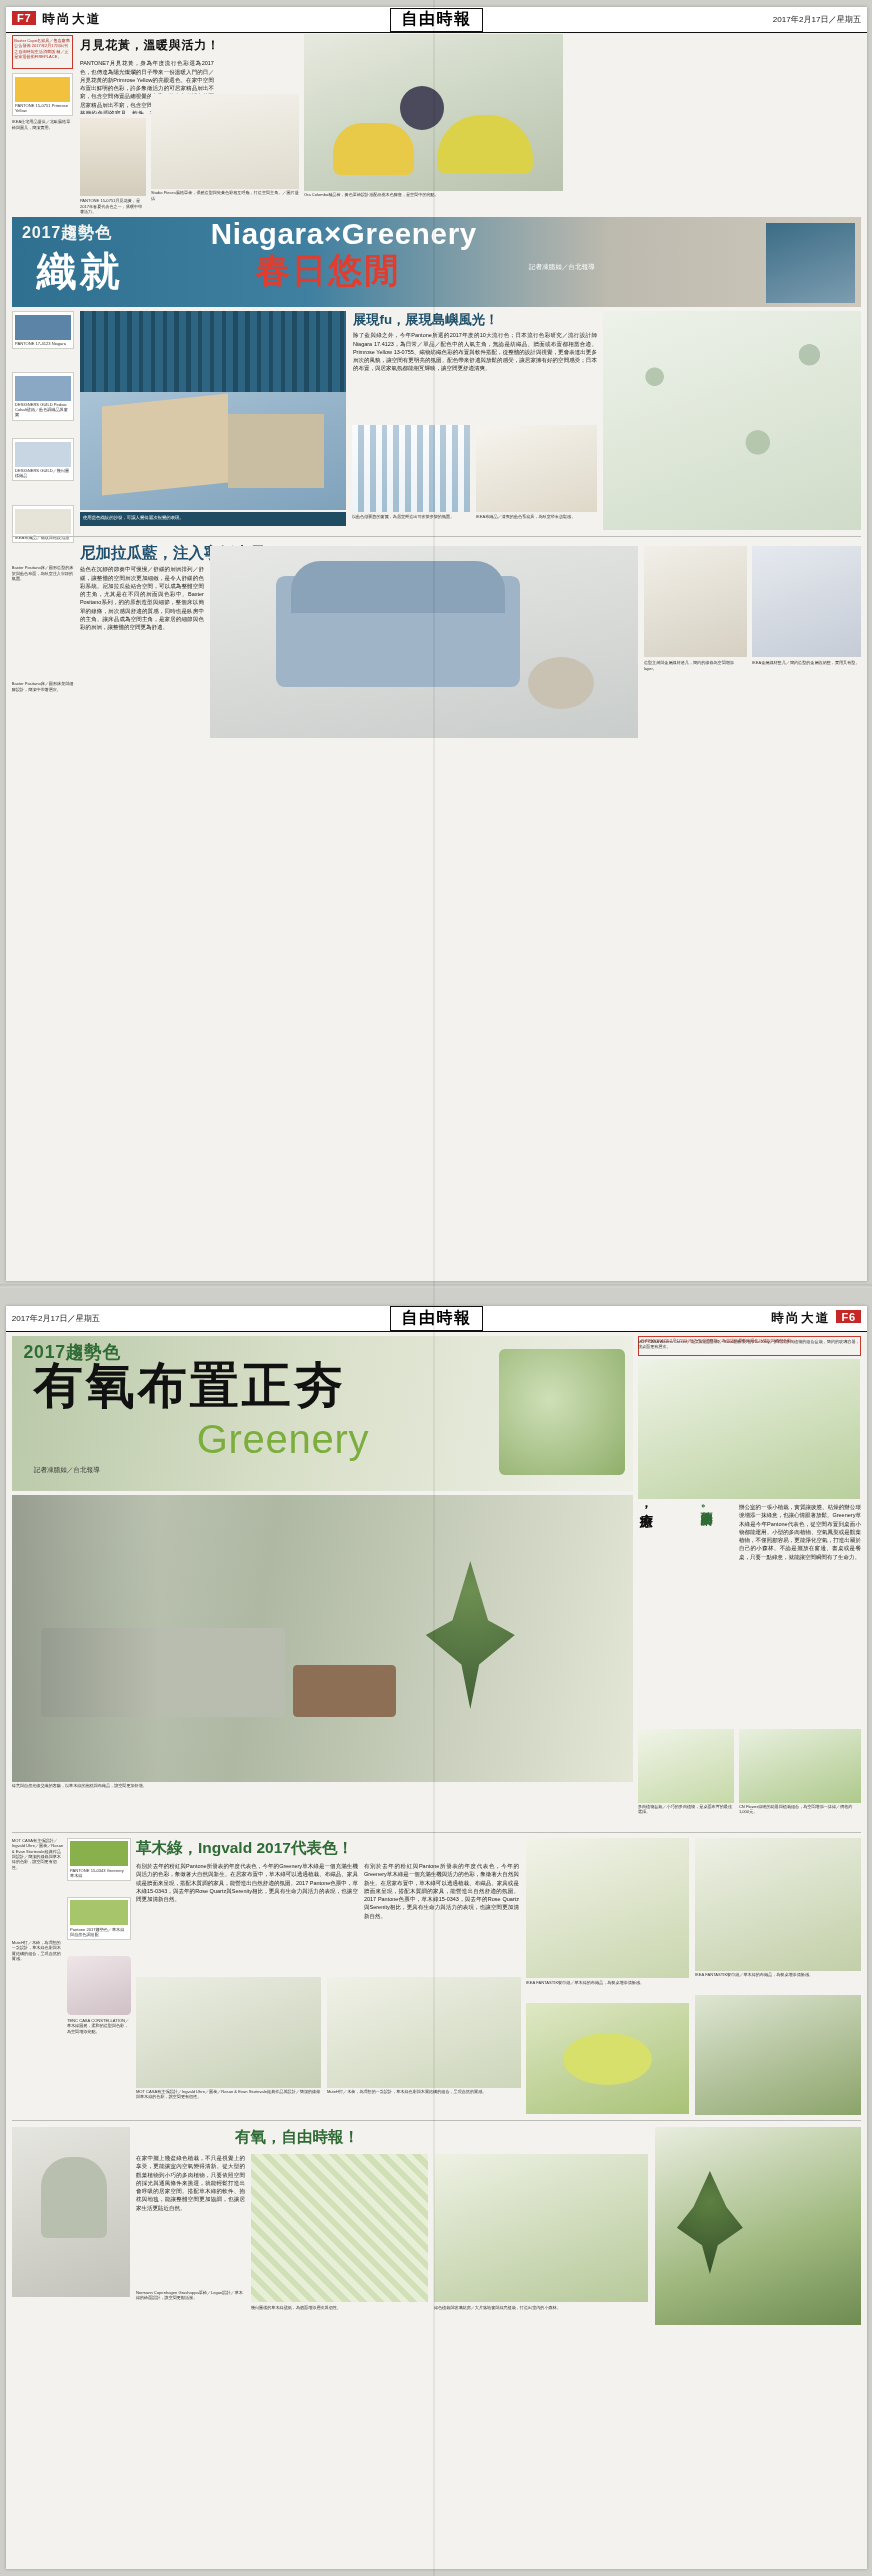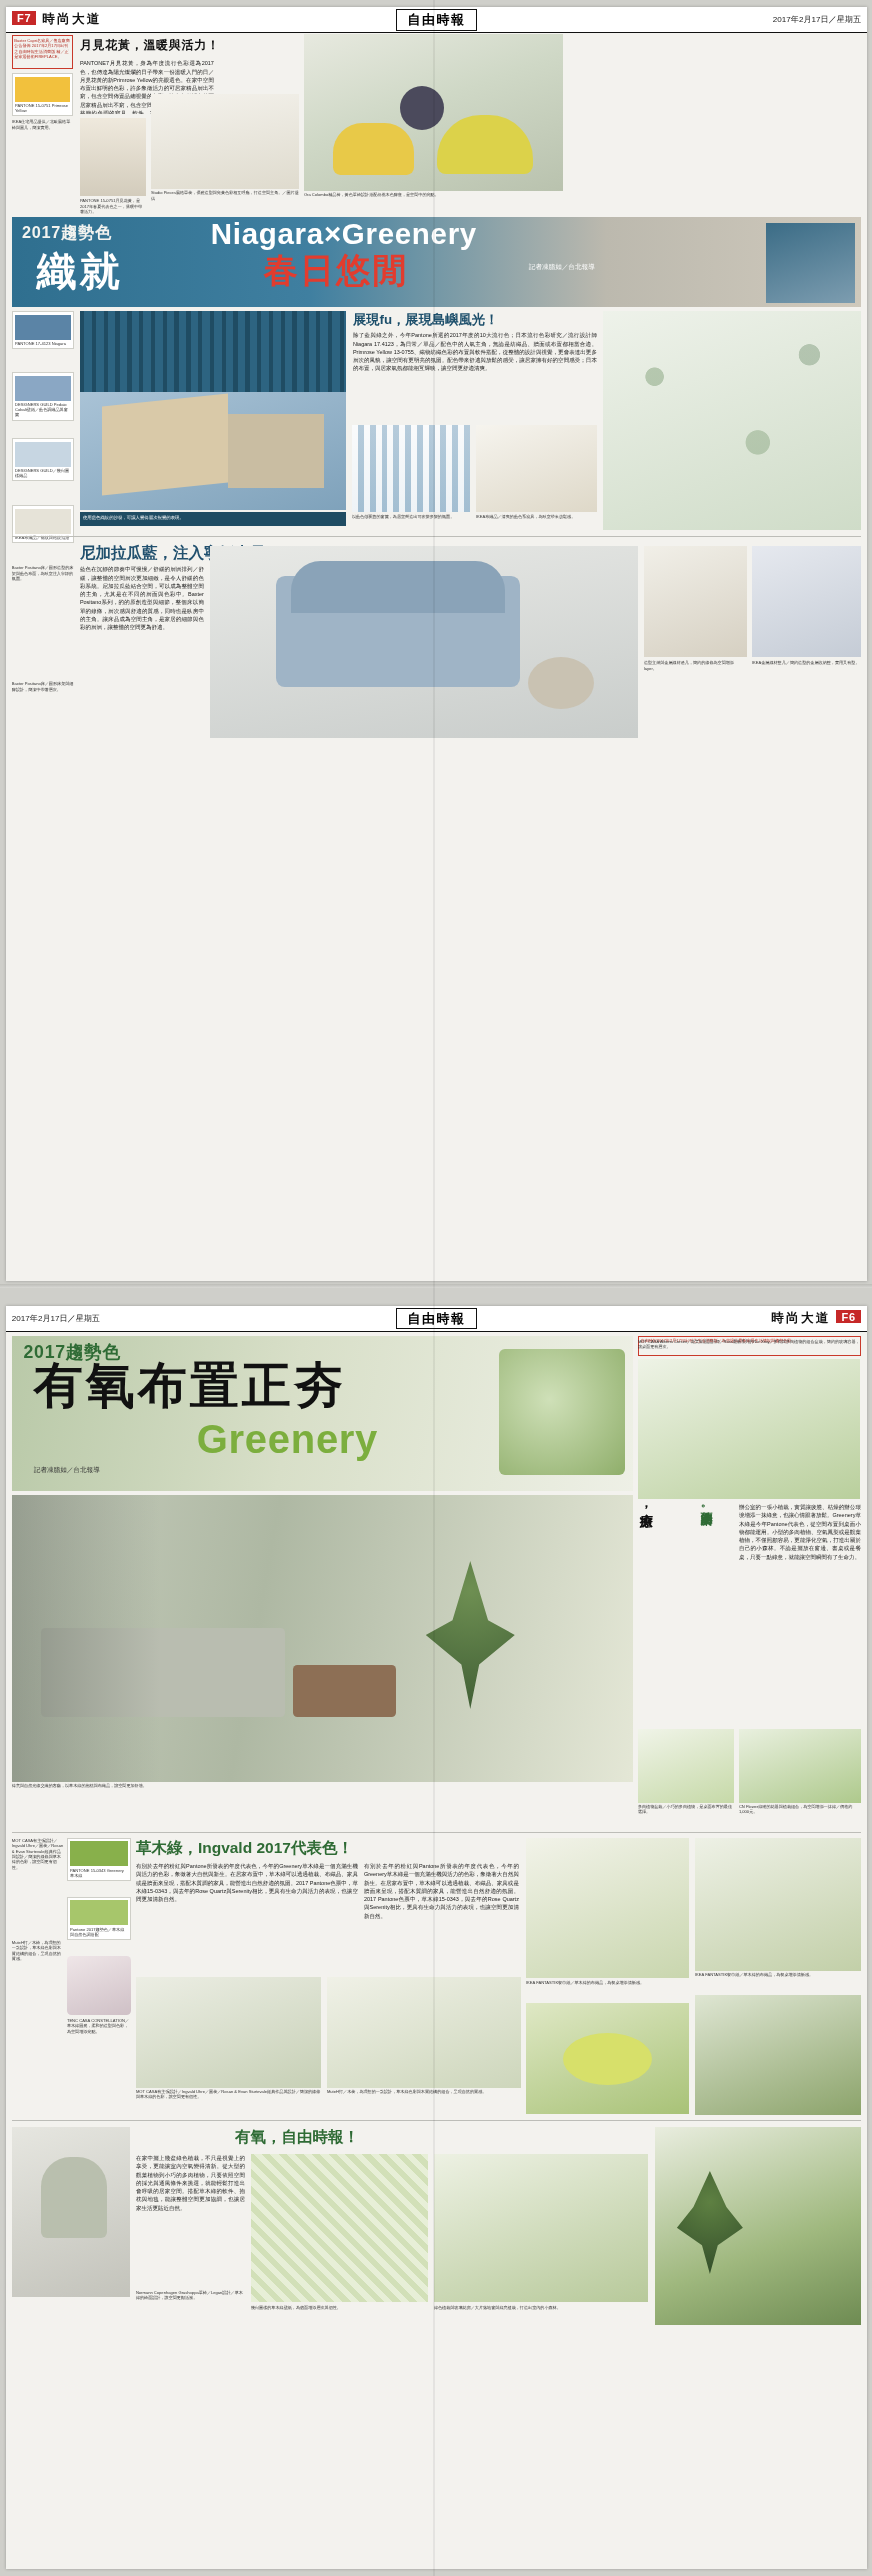--- a/index.html
+++ b/index.html
@@ -11,21 +11,21 @@
   .sheet1{top:7.4px;height:1274px;}
   .sheet2{top:1306px;height:1263px;}
 
   
   .masthead{position:relative;height:25px;border-bottom:1.5px solid #111;display:flex;align-items:center;padding:0 5.9px;background:#fff;}
   .mh-left,.mh-right{font-size:9.6px;color:#111;display:flex;align-items:flex-start;gap:5.9px;}
   .mh-left{flex:1;}
   .mh-right{flex:1;justify-content:flex-end;}
   .pagebox{background:#c62828;color:#fff;font-weight:bold;font-size:11px;padding:0.7px 5.2px;letter-spacing:0.7px;}
   .mh-section{font-size:12.6px;font-weight:bold;letter-spacing:2.2px;}
-  .mh-title{font-size:13px;font-weight:bold;letter-spacing:1.5px;border:1.5px solid #111;padding:0.7px 10.3px;background:#fff;}
+  .mh-title{font-size:16px;font-weight:bold;letter-spacing:1.5px;border:1.5px solid #111;padding:0.7px 10.3px;background:#fff;}
   .mh-date{font-size:8.1px;color:#222;}
   .rule-h{position:absolute;height:0.7px;background:#bdbdb8;}
 
   .blk{position:absolute;overflow:hidden;}
   .ph{position:absolute;overflow:hidden;background:#d9d9d4;}
   .cap-w{font-size:4.4px;line-height:1.35;color:#fff;}
   .tiny{font-size:4.1px;line-height:1.3;color:#333;}
   .body-cn{font-size:5.5px;line-height:1.5;color:#1a1a1a;text-align:justify;}
   .vert{writing-mode:vertical-rl;text-orientation:upright;}
 
@@ -109,21 +109,21 @@
     <div class="ph" style="left:5.9px;top:180px;width:64px;height:0;"></div>
 
     <div class="ph" style="left:74px;top:211px;width:219px;height:0;"></div>
 
     <div class="ph" style="left:5.9px;top:180px;width:66px;height:0;"></div>
 
     <div class="blk" style="left:5.9px;top:210px;width:849px;height:90px;background:linear-gradient(90deg,#2f6f8f 0%,#3f7fa0 35%,#bcb9ae 70%,#cfc9bc 100%);">
       <div style="position:absolute;left:10.3px;top:4.4px;font-size:16.3px;font-weight:bold;color:#f3f3ef;letter-spacing:0.7px;">2017趨勢色</div>
       <div style="position:absolute;left:199px;top:0px;font-size:29.5px;font-weight:bold;color:#ffffff;letter-spacing:0.7px;">Niagara×Greenery</div>
       <div style="position:absolute;left:25px;top:26.6px;font-size:40px;font-weight:bold;color:#ffffff;letter-spacing:3px;">織就</div>
-      <div style="position:absolute;left:244px;top:31px;font-size:34px;font-weight:bold;color:#e23c2e;letter-spacing:2.2px;margin-left:8px;">春日悠閒</div>
+      <div style="position:absolute;left:244px;top:31px;font-size:34px;font-weight:bold;color:#e23c2e;letter-spacing:2.2px;">春日悠閒</div>
       <div style="position:absolute;left:517px;top:46px;font-size:6.6px;color:#fff;">記者凍脂如／台北報導</div>
       <div style="position:absolute;right:5.9px;top:5.9px;width:89px;height:80px;background:linear-gradient(160deg,#3b6c86,#7d9db0);"></div>
     </div>
 
     <div class="blk" style="left:347px;top:304px;width:244px;height:17.7px;">
       <div class="h-main" style="font-size:13.3px;color:#1d4f6b;">展現fu，展現島嶼風光！</div>
     </div>
     <div class="blk" style="left:347px;top:324px;width:244px;height:89px;">
       <div class="body-cn">除了藍與綠之外，今年Pantone所選的2017年度的10大流行色；日本流行色彩研究／流行設計師Niagara 17.4123，為日常／單品／配色中的人氣主角，無論是紡織品、牆面或布置都相當合適。Primrose Yellow 13-0755、織物紡織色彩的布置與軟件搭配，從整體的設計與視覺，更會表達出更多層次的風貌，讓空間有更明亮的氛圍。配色帶來舒適與放鬆的感受，讓居家擁有好的空間感受；日本的布置，與居家氣氛都能相互輝映，讓空間更舒適清爽。</div>
     </div>
@@ -233,21 +233,21 @@
       </div>
     </div>
 
     <div class="blk" style="left:632px;top:29.5px;width:223px;height:20.7px;border:0.7px solid #c9392b;padding:1.5px;box-sizing:border-box;">
       <div class="tiny" style="color:#b32d22;">自由時報2017年2月17日出刊之生活消費版／為您提供最新家居生活情報與趨勢色彩。</div>
     </div>
 
     <div class="blk" style="left:5.9px;top:29.5px;width:621px;height:155px;background:linear-gradient(100deg,#b9c9a8 0%,#d8dfc8 45%,#eef0e6 100%);">
       <div style="position:absolute;left:11.8px;top:4.4px;font-size:17.7px;font-weight:bold;color:#2f6b35;letter-spacing:0.7px;">2017趨勢色</div>
       <div style="position:absolute;left:22px;top:17px;font-size:49px;font-weight:bold;color:#111;letter-spacing:3px;">有氧布置正夯</div>
-      <div style="position:absolute;left:185px;top:81px;font-size:40px;font-weight:bold;color:#7cae3e;letter-spacing:0.7px;">Greenery</div>
+      <div style="position:absolute;left:185px;top:81px;font-size:40px;font-weight:normal;color:#7cae3e;letter-spacing:0.7px;">Greenery</div>
       <div style="position:absolute;left:22px;top:130px;font-size:6.6px;color:#333;">記者凍脂如／台北報導</div>
       <div style="position:absolute;right:7.4px;top:13.3px;width:126px;height:126px;background:radial-gradient(circle at 40% 40%,#cfe0b8,#8fae6a);border-radius:5.9px;"></div>
     </div>
 
     <div class="ph" style="left:632px;top:53px;width:222px;height:140px;background:linear-gradient(160deg,#eef3e6,#b9cf9c);"></div>
     <div class="blk" style="left:632px;top:197px;width:68px;height:170px;">
       <div class="vert" style="font-size:13.3px;font-weight:bold;color:#111;line-height:1.2;">療癒，</div>
     </div>
     <div class="blk" style="left:694px;top:197px;width:35px;height:192px;">
       <div class="vert" style="font-size:11.8px;font-weight:bold;color:#2f6b35;line-height:1.2;">桌面上的小清新。</div>

